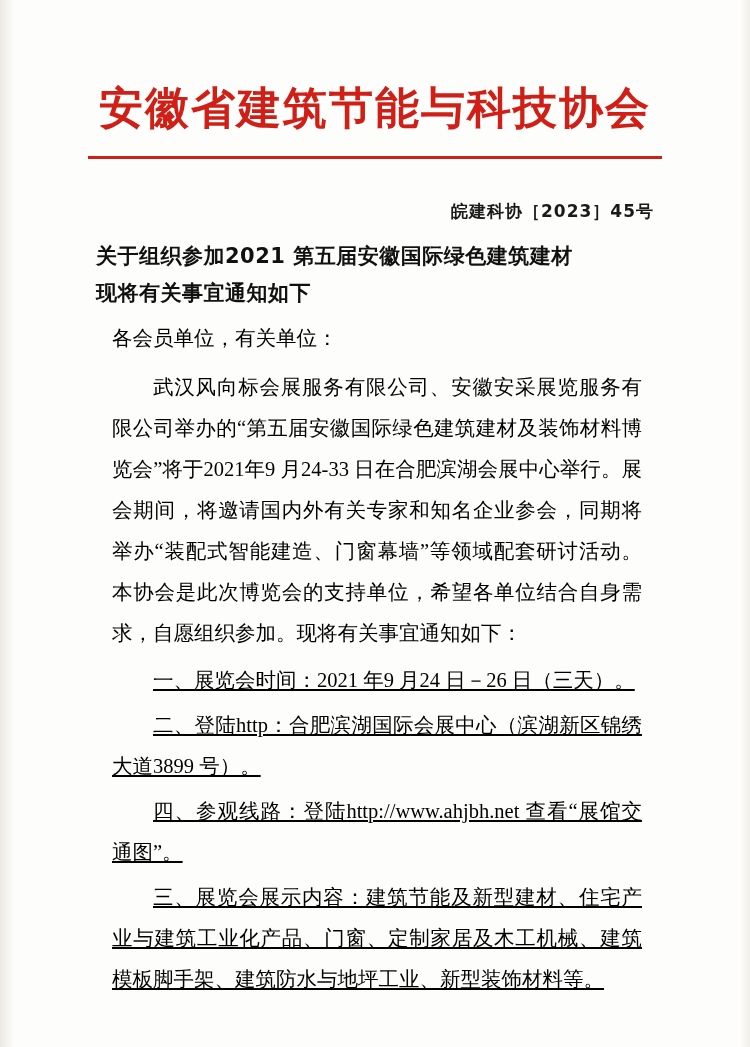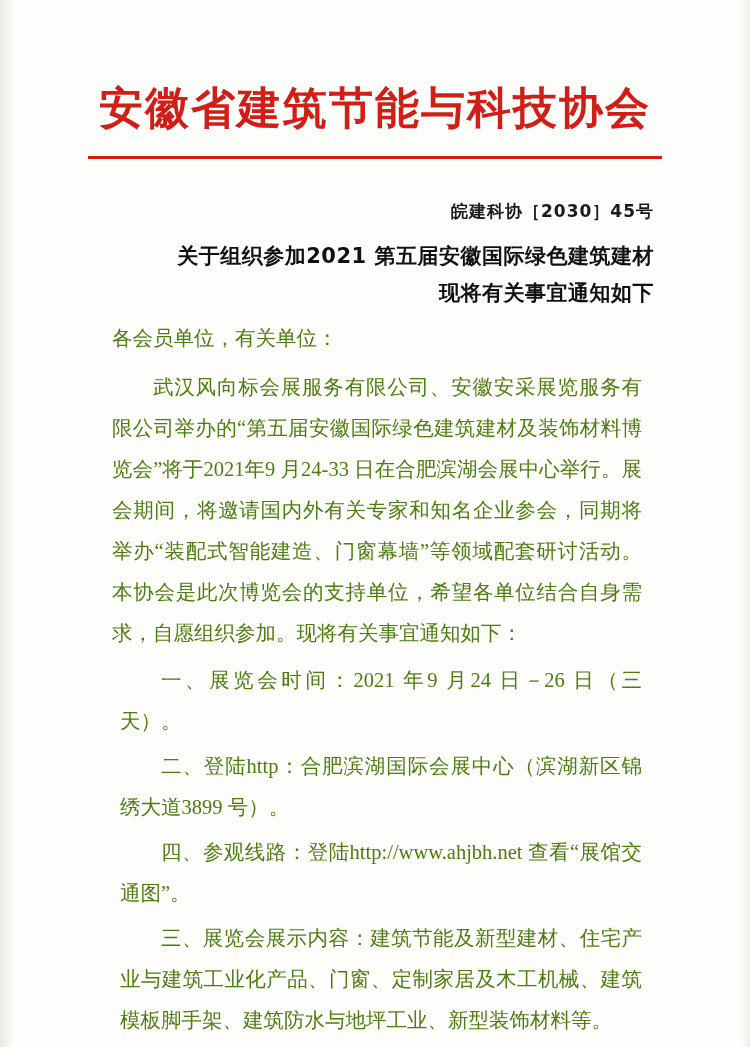--- a/index.html
+++ b/index.html
@@ -73,66 +73,67 @@
     font-size: 17px;
     color: #1a1a1a;
     letter-spacing: 1px;
   }
 
   .doc-title {
     position: absolute;
     top: 238px;
     left: 96px;
     width: 558px;
-    text-align: right;
+    text-align: left;
     font-family: "DejaVu Sans", sans-serif;
     font-weight: bold;
     font-size: 21px;
     line-height: 1.75;
     color: #111111;
     letter-spacing: 0.5px;
   }
 
   .body-block {
     position: absolute;
     top: 318px;
     left: 112px;
     width: 530px;
     font-family: "Liberation Serif", serif;
     font-size: 20.5px;
     line-height: 2.0;
-    color: #4d7c0f;
+    color: #000000;
     text-align: justify;
     text-justify: inter-ideograph;
   }
   .para {
     margin: 0 0 6px 0;
   }
   .para.indent {
     text-indent: 2em;
   }
   .salutation {
     margin: 0 0 8px 0;
   }
   .list-item {
     text-indent: 2em;
-    margin: 0 0 4px 8px;
+    margin: 0 0 4px 0;
+    text-decoration: underline;
   }
 </style>
 </head>
 <body>
 
 <div class="page">
 
   <div class="letterhead">
     <div class="letterhead-title">安徽省建筑节能与科技协会</div>
     <div class="letterhead-rule"></div>
   </div>
 
-  <div class="doc-number">皖建科协［2030］45号</div>
+  <div class="doc-number">皖建科协［2023］45号</div>
 
   <div class="doc-title">
     <div>关于组织参加2021 第五届安徽国际绿色建筑建材</div>
     <div>现将有关事宜通知如下</div>
   </div>
 
   <div class="body-block">
 
     <p class="salutation">各会员单位，有关单位：</p>
 

